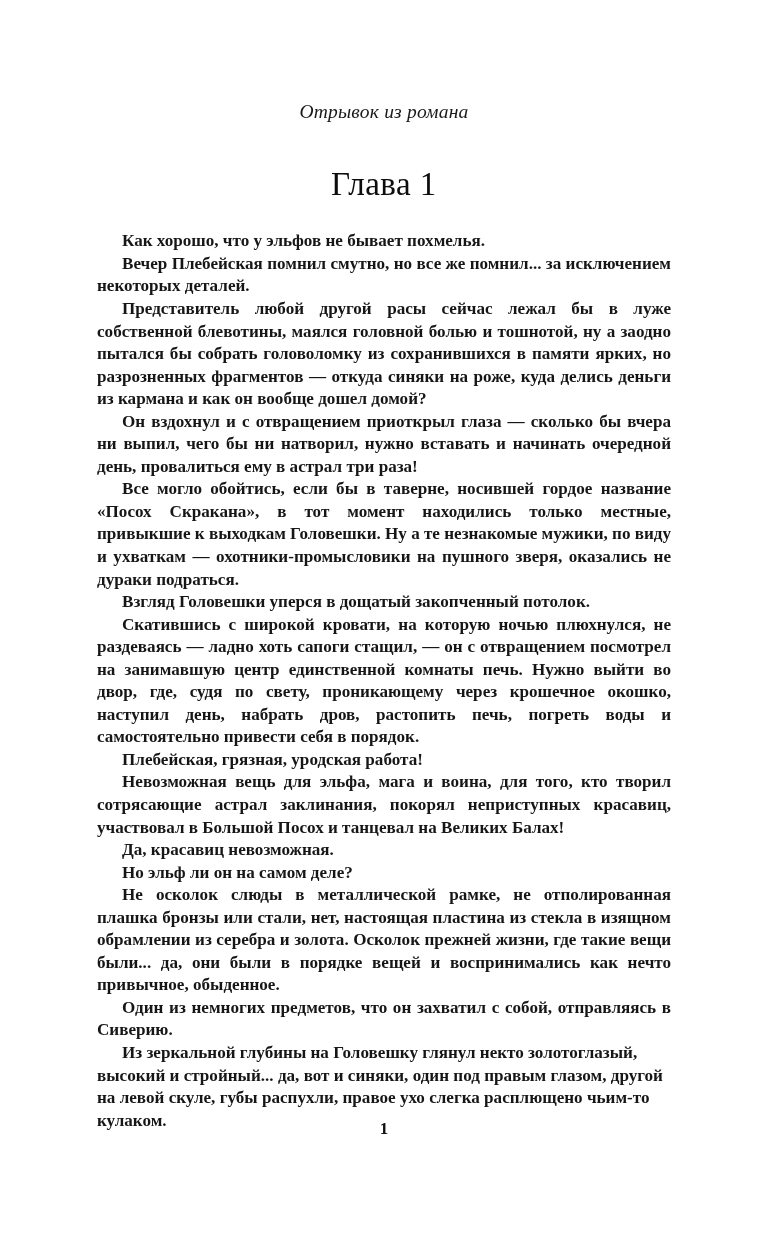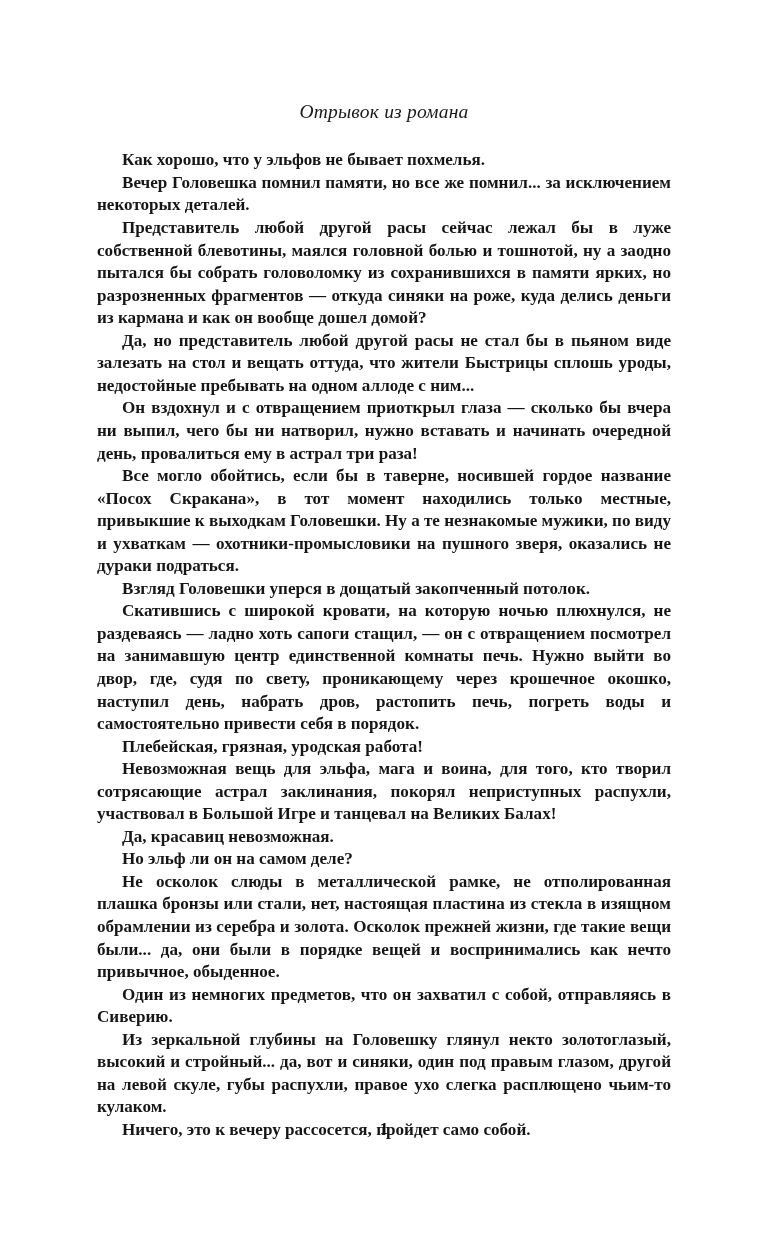--- a/index.html
+++ b/index.html
@@ -83,37 +83,36 @@
 </style>
 </head>
 <body>
 
 <div class="page">
 
   <div class="content">
 
     <div class="running-head">Отрывок из романа</div>
 
+    <h1 class="chapter-title">Глава 1</h1>
 
     <div class="body-text">
       <p>Как хорошо, что у эльфов не бывает похмелья.</p>
-      <p>Вечер Головешка помнил памяти, но все же помнил... за исключением некоторых деталей.</p>
+      <p>Вечер Плебейская помнил смутно, но все же помнил... за исключением некоторых деталей.</p>
       <p>Представитель любой другой расы сейчас лежал бы в луже собственной блевотины, маялся головной болью и тошнотой, ну а заодно пытался бы собрать головоломку из сохранившихся в памяти ярких, но разрозненных фрагментов — откуда синяки на роже, куда делись деньги из кармана и как он вообще дошел домой?</p>
-      <p>Да, но представитель любой другой расы не стал бы в пьяном виде залезать на стол и вещать оттуда, что жители Быстрицы сплошь уроды, недостойные пребывать на одном аллоде с ним...</p>
       <p>Он вздохнул и с отвращением приоткрыл глаза — сколько бы вчера ни выпил, чего бы ни натворил, нужно вставать и начинать очередной день, провалиться ему в астрал три раза!</p>
       <p>Все могло обойтись, если бы в таверне, носившей гордое название «Посох Скракана», в тот момент находились только местные, привыкшие к выходкам Головешки. Ну а те незнакомые мужики, по виду и ухваткам — охотники-промысловики на пушного зверя, оказались не дураки подраться.</p>
       <p>Взгляд Головешки уперся в дощатый закопченный потолок.</p>
       <p>Скатившись с широкой кровати, на которую ночью плюхнулся, не раздеваясь — ладно хоть сапоги стащил, — он с отвращением посмотрел на занимавшую центр единственной комнаты печь. Нужно выйти во двор, где, судя по свету, проникающему через крошечное окошко, наступил день, набрать дров, растопить печь, погреть воды и самостоятельно привести себя в порядок.</p>
       <p>Плебейская, грязная, уродская работа!</p>
-      <p>Невозможная вещь для эльфа, мага и воина, для того, кто творил сотрясающие астрал заклинания, покорял неприступных распухли, участвовал в Большой Игре и танцевал на Великих Балах!</p>
+      <p>Невозможная вещь для эльфа, мага и воина, для того, кто творил сотрясающие астрал заклинания, покорял неприступных красавиц, участвовал в Большой Посох и танцевал на Великих Балах!</p>
       <p>Да, красавиц невозможная.</p>
       <p>Но эльф ли он на самом деле?</p>
       <p>Не осколок слюды в металлической рамке, не отполированная плашка бронзы или стали, нет, настоящая пластина из стекла в изящном обрамлении из серебра и золота. Осколок прежней жизни, где такие вещи были... да, они были в порядке вещей и воспринимались как нечто привычное, обыденное.</p>
       <p>Один из немногих предметов, что он захватил с собой, отправляясь в Сиверию.</p>
       <p>Из зеркальной глубины на Головешку глянул некто золотоглазый, высокий и стройный... да, вот и синяки, один под правым глазом, другой на левой скуле, губы распухли, правое ухо слегка расплющено чьим-то кулаком.</p>
-      <p>Ничего, это к вечеру рассосется, пройдет само собой.</p>
     </div>
 
   </div>
 
   <div class="folio">1</div>
 
 </div>
 
 </body></html>

